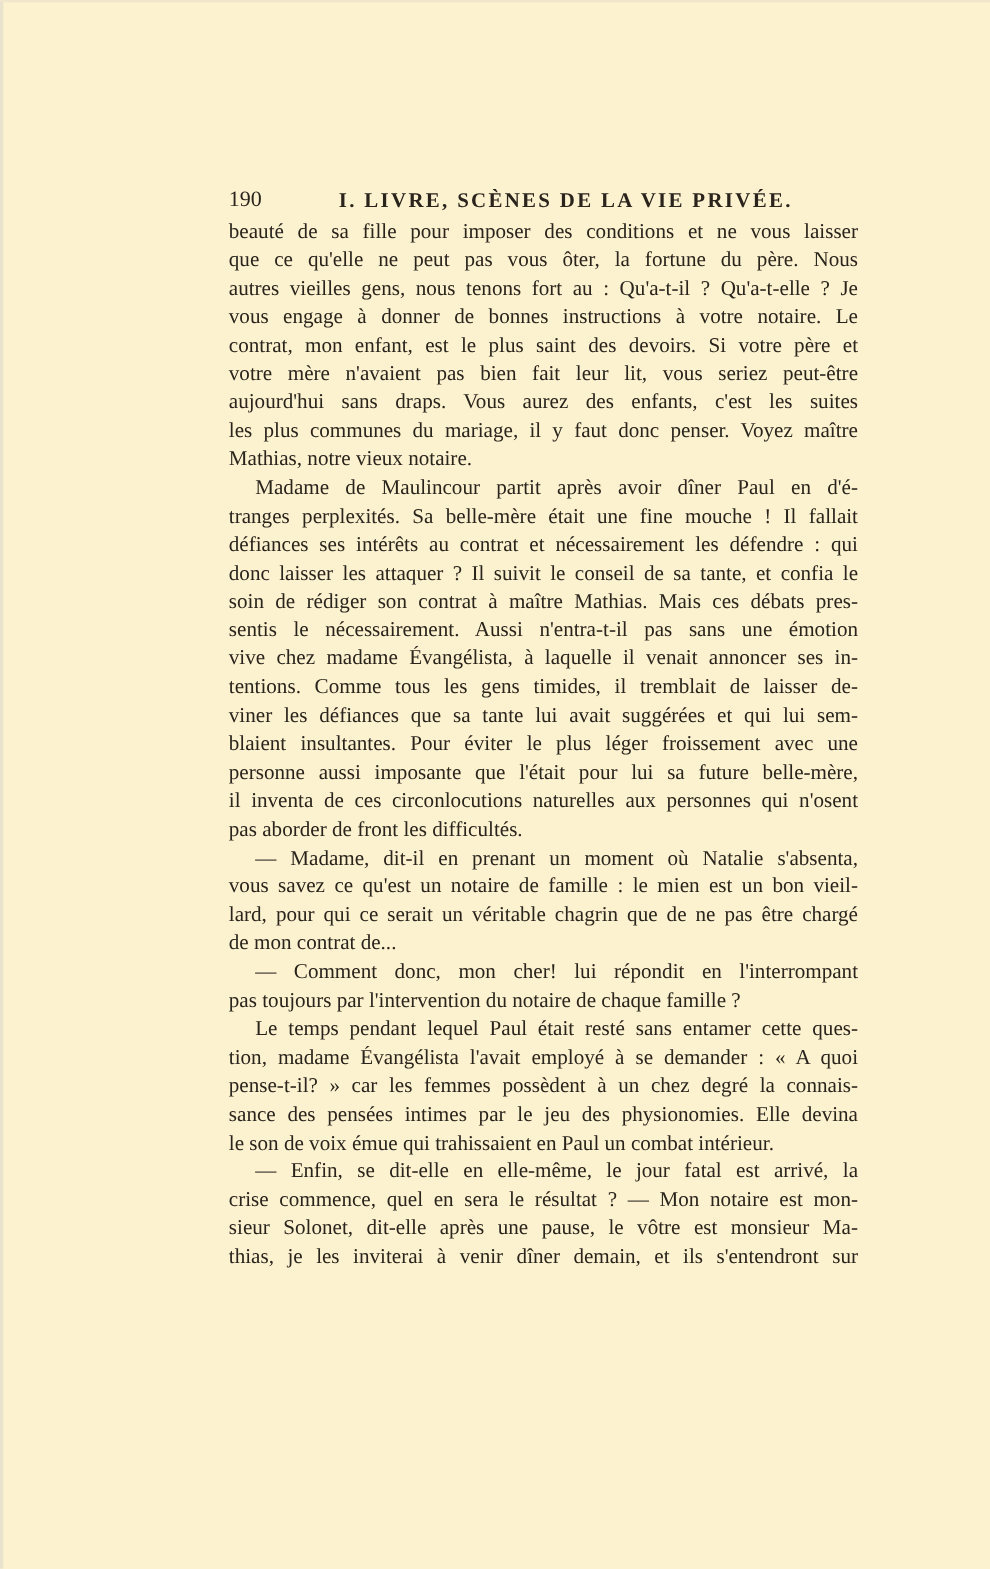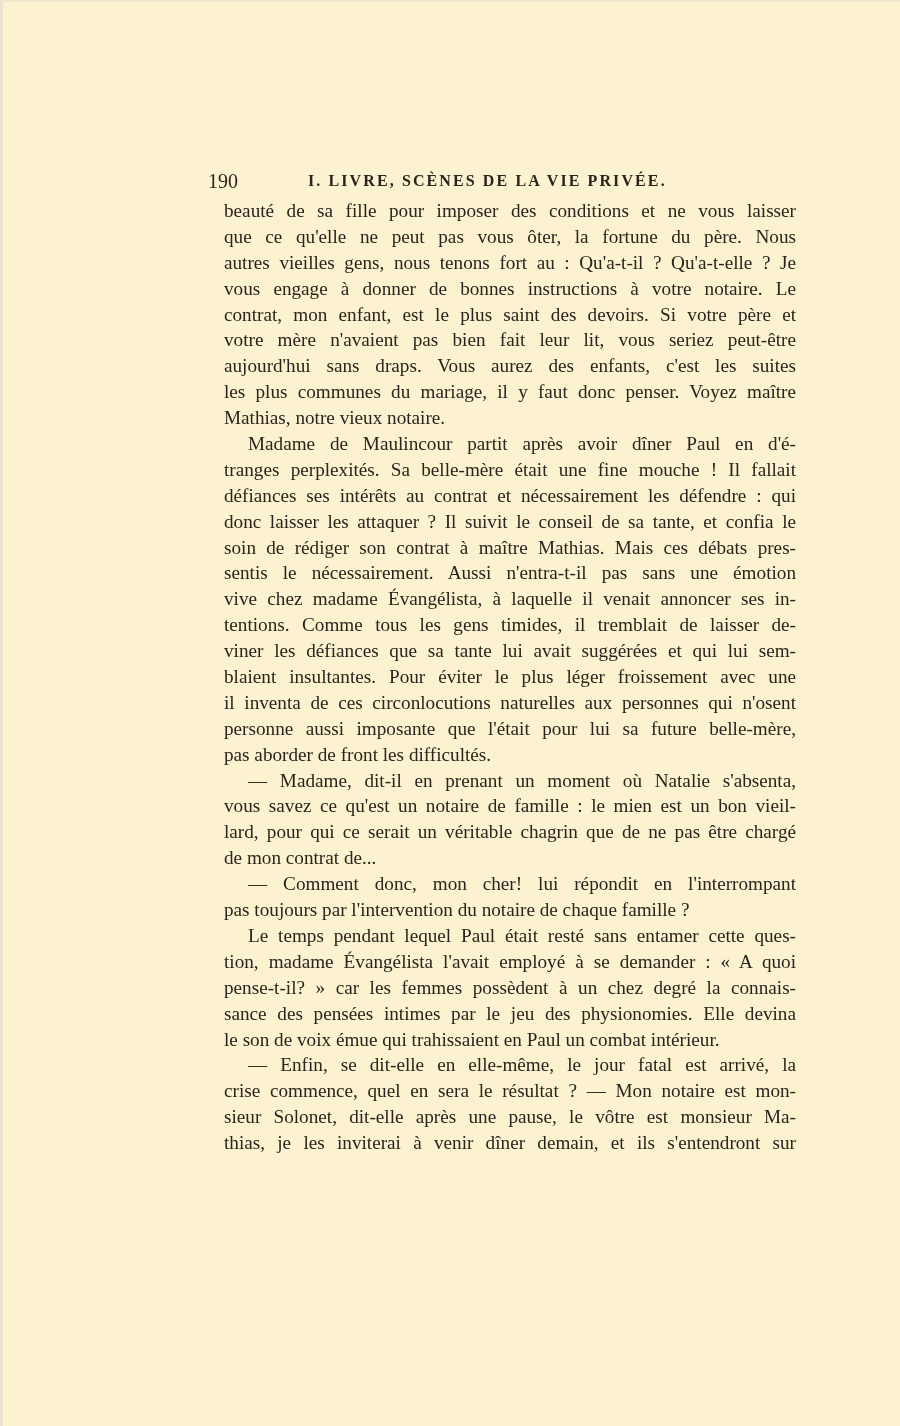--- a/index.html
+++ b/index.html
@@ -40,32 +40,31 @@
       position: absolute;
       left: 0;
       top: 2px;
       font-size: 20px;
       letter-spacing: 0;
     }
     .running-title {
       position: absolute;
       left: 100px;
       top: 4px;
-      font-size: 16px;
+      font-size: 19px;
       font-weight: bold;
       letter-spacing: 2.1px;
       text-transform: uppercase;
       white-space: nowrap;
     }
     .text-block {
       position: absolute;
       left: 208px;
       top: 198px;
       width: 572px;
-      margin-left: 16px;
     }
     .line {
       height: 25.9px;
       line-height: 25.9px;
       font-size: 19.2px;
       text-align: justify;
       text-align-last: justify;
       white-space: nowrap;
       overflow: visible;
     }
@@ -103,22 +102,22 @@
       <div class="line indent">Madame de Maulincour partit après avoir dîner Paul en d'é-</div>
       <div class="line">tranges perplexités. Sa belle-mère était une fine mouche ! Il fallait</div>
       <div class="line">défiances ses intérêts au contrat et nécessairement les défendre : qui</div>
       <div class="line">donc laisser les attaquer ? Il suivit le conseil de sa tante, et confia le</div>
       <div class="line">soin de rédiger son contrat à maître Mathias. Mais ces débats pres-</div>
       <div class="line">sentis le nécessairement. Aussi n'entra-t-il pas sans une émotion</div>
       <div class="line">vive chez madame Évangélista, à laquelle il venait annoncer ses in-</div>
       <div class="line">tentions. Comme tous les gens timides, il tremblait de laisser de-</div>
       <div class="line">viner les défiances que sa tante lui avait suggérées et qui lui sem-</div>
       <div class="line">blaient insultantes. Pour éviter le plus léger froissement avec une</div>
+      <div class="line">personne aussi imposante que l'était pour lui sa future belle-mère,</div>
       <div class="line">il inventa de ces circonlocutions naturelles aux personnes qui n'osent</div>
-      <div class="line">personne aussi imposante que l'était pour lui sa future belle-mère,</div>
       <div class="line last">pas aborder de front les difficultés.</div>
     </div>
     <div>
       <div class="line indent">— Madame, dit-il en prenant un moment où Natalie s'absenta,</div>
       <div class="line">vous savez ce qu'est un notaire de famille : le mien est un bon vieil-</div>
       <div class="line">lard, pour qui ce serait un véritable chagrin que de ne pas être chargé</div>
       <div class="line last">de mon contrat de...</div>
     </div>
     <div>
       <div class="line indent">— Comment donc, mon cher! lui répondit en l'interrompant</div>

